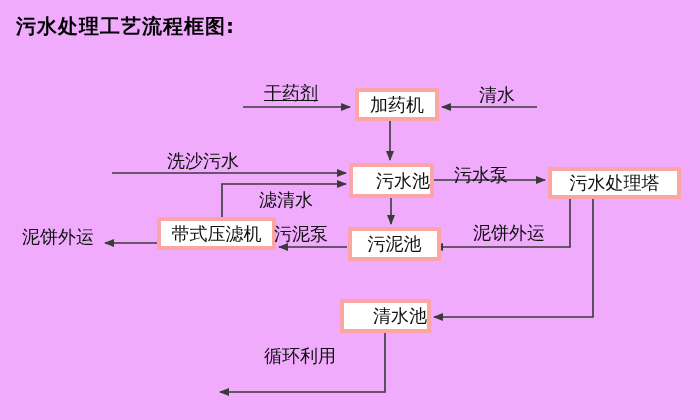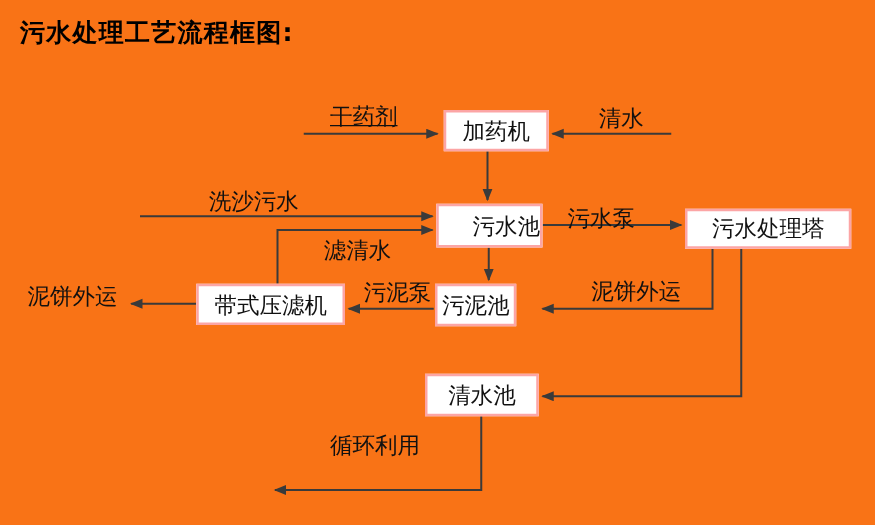--- a/index.html
+++ b/index.html
@@ -1,29 +1,29 @@
 <!DOCTYPE html>
 <html><head>
 <meta charset="utf-8">
 <style>
   html,body{margin:0;padding:0;background:#ffffff;}
   .canvas{
-    position:relative;width:700px;height:420px;background:#f97316;
+    position:relative;width:700px;height:420px;background:#f0abfc;
     font-family:"DejaVu Sans","Liberation Sans",sans-serif;color:#111111;
     overflow:hidden;
   }
   .title{
     position:absolute;left:16px;top:13px;font-size:20px;font-weight:bold;
     letter-spacing:1px;color:#000000;white-space:nowrap;
   }
   .wires{position:absolute;left:0;top:0;width:700px;height:420px;}
   .wires polyline,.wires line{fill:none;stroke:#3a3a3a;stroke-width:1.6;}
   .node{
     position:absolute;box-sizing:border-box;background:#ffffff;
-    border:2px solid #fca5a5;display:flex;align-items:center;justify-content:center;
+    border:4px solid #fca5a5;display:flex;align-items:center;justify-content:center;
     font-size:18px;white-space:nowrap;z-index:2;
   }
   .elabel{
     position:absolute;transform:translate(-50%,-50%);font-size:18px;
     white-space:nowrap;background:transparent;z-index:3;
   }
 </style>
 </head>
 <body>
 
@@ -56,35 +56,35 @@
   </div>
 
   <div class="node" style="left:349px;top:163px;width:85px;height:35px;justify-content:flex-end;">
     <span>污水池</span>
   </div>
 
   <div class="node" style="left:548px;top:167px;width:133px;height:32px;">
     <span>污水处理塔</span>
   </div>
 
-  <div class="node" style="left:348px;top:227px;width:65px;height:34px;">
+  <div class="node" style="left:348px;top:227px;width:93px;height:34px;">
     <span>污泥池</span>
   </div>
 
-  <div class="node" style="left:157px;top:227px;width:119px;height:33px;justify-content:center;">
+  <div class="node" style="left:157px;top:217px;width:119px;height:33px;justify-content:center;">
     <span>带式压滤机</span>
   </div>
 
-  <div class="node" style="left:340px;top:299px;width:91px;height:34px;">
+  <div class="node" style="left:340px;top:299px;width:91px;height:34px;justify-content:flex-end;">
     <span>清水池</span>
   </div>
 
   <span class="elabel" style="left:291px;top:93px;text-decoration:underline;">干药剂</span>
   <span class="elabel" style="left:497px;top:95px;">清水</span>
   <span class="elabel" style="left:286px;top:200px;">滤清水</span>
   <span class="elabel" style="left:203px;top:161px;">洗沙污水</span>
   <span class="elabel" style="left:481px;top:147px;margin-top:28px;">污水泵</span>
   <span class="elabel" style="left:509px;top:233px;">泥饼外运</span>
-  <span class="elabel" style="left:318px;top:234px;">污泥泵</span>
+  <span class="elabel" style="left:301px;top:234px;">污泥泵</span>
   <span class="elabel" style="left:58px;top:237px;">泥饼外运</span>
   <span class="elabel" style="left:300px;top:356px;">循环利用</span>
 
 </div>
 
 </body></html>

